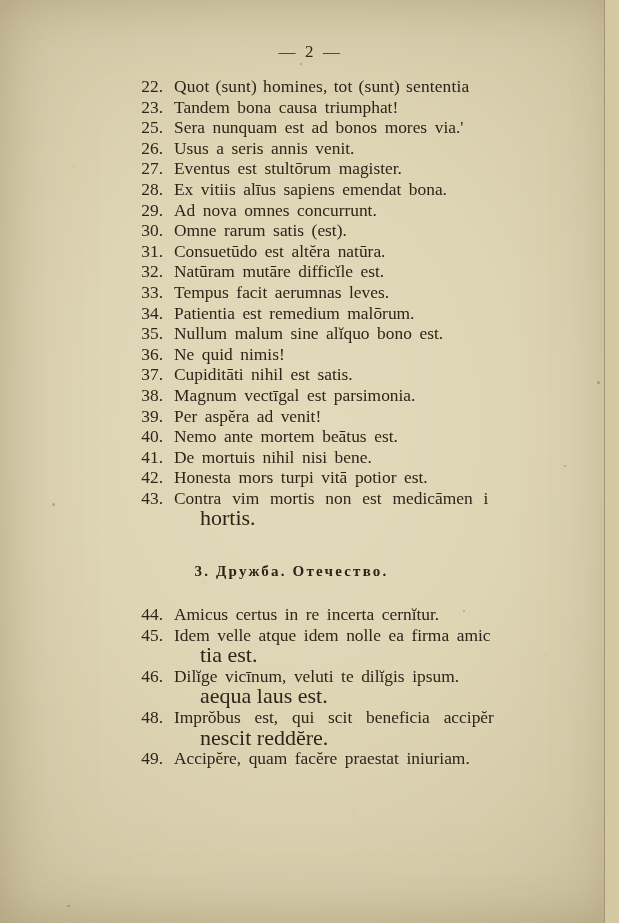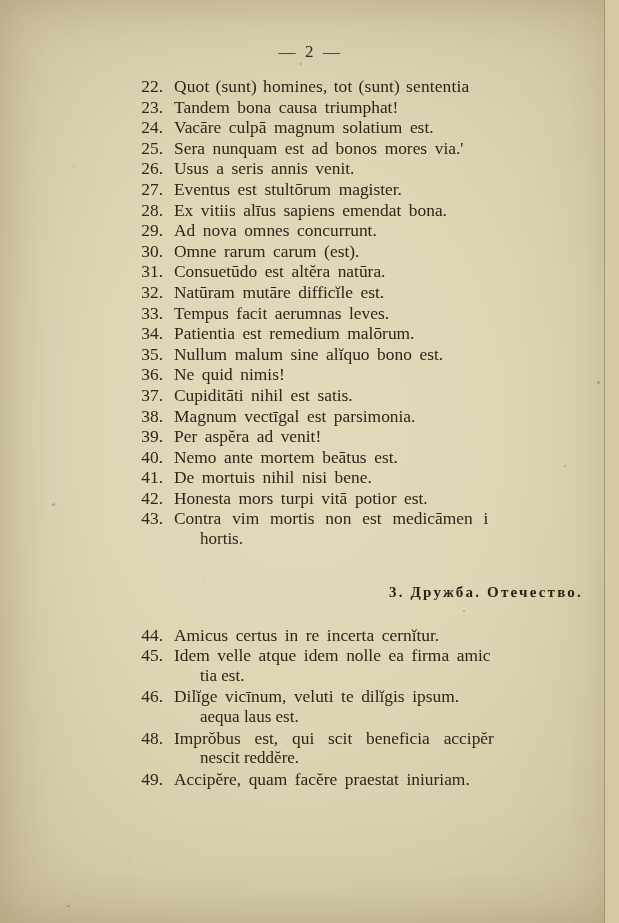--- a/index.html
+++ b/index.html
@@ -120,27 +120,27 @@
   
   .txt.j1 { letter-spacing: .15px; word-spacing: 1.6px; }
   .txt.j2 { word-spacing: 3.2px; text-align: center; }
   .txt.j3 { word-spacing: 6.5px; }
   .txt.j4 { word-spacing: 9.5px; }
 
   .cont {
     position: absolute;
     left: 200px;
     top: 0;
-    font-size: 17px;
+    font-size: 22px;
   }
 
   
   .section-head {
     position: relative;
-    text-align: right;
+    text-align: center;
     font-size: 15px;
     font-weight: bold;
     letter-spacing: 2.2px;
     color: #2b2318;
     white-space: nowrap;
     padding-right: 36px;
   }
 
   .spacer-head-top { height: 34px; }
   .spacer-head-bottom { height: 24px; }
@@ -168,24 +168,20 @@
 
     <div class="entry">
       <span class="num">22.</span>
       <span class="txt j1">Quot (sunt) homines, tot (sunt) sententia</span>
     </div>
     <div class="entry">
       <span class="num">23.</span>
       <span class="txt j2">Tandem bona causa triumphat!</span>
     </div>
     <div class="entry">
-      <span class="num">24.</span>
-      <span class="txt j2">Vacāre culpā magnum solatium est.</span>
-    </div>
-    <div class="entry">
       <span class="num">25.</span>
       <span class="txt j2">Sera nunquam est ad bonos mores via.'</span>
     </div>
     <div class="entry">
       <span class="num">26.</span>
       <span class="txt j2">Usus a seris annis venit.</span>
     </div>
     <div class="entry">
       <span class="num">27.</span>
       <span class="txt j2">Eventus est stultōrum magister.</span>
@@ -193,21 +189,21 @@
     <div class="entry">
       <span class="num">28.</span>
       <span class="txt j2">Ex vitiis alīus sapiens emendat bona.</span>
     </div>
     <div class="entry">
       <span class="num">29.</span>
       <span class="txt j2">Ad nova omnes concurrunt.</span>
     </div>
     <div class="entry">
       <span class="num">30.</span>
-      <span class="txt j2">Omne rarum carum (est).</span>
+      <span class="txt j2">Omne rarum satis (est).</span>
     </div>
     <div class="entry">
       <span class="num">31.</span>
       <span class="txt j2">Consuetūdo est altĕra natūra.</span>
     </div>
     <div class="entry">
       <span class="num">32.</span>
       <span class="txt j2">Natūram mutāre difficĭle est.</span>
     </div>
     <div class="entry">

